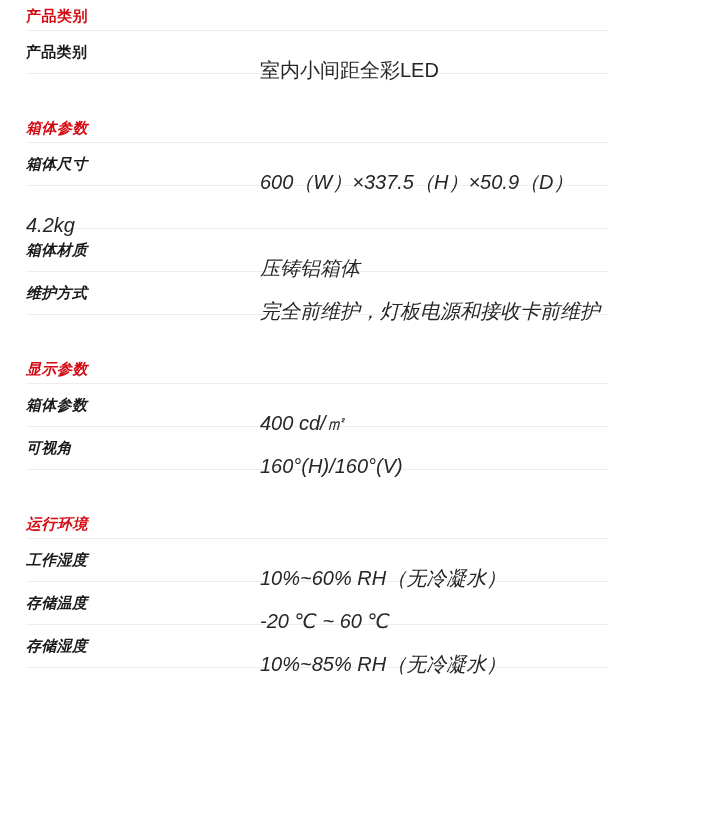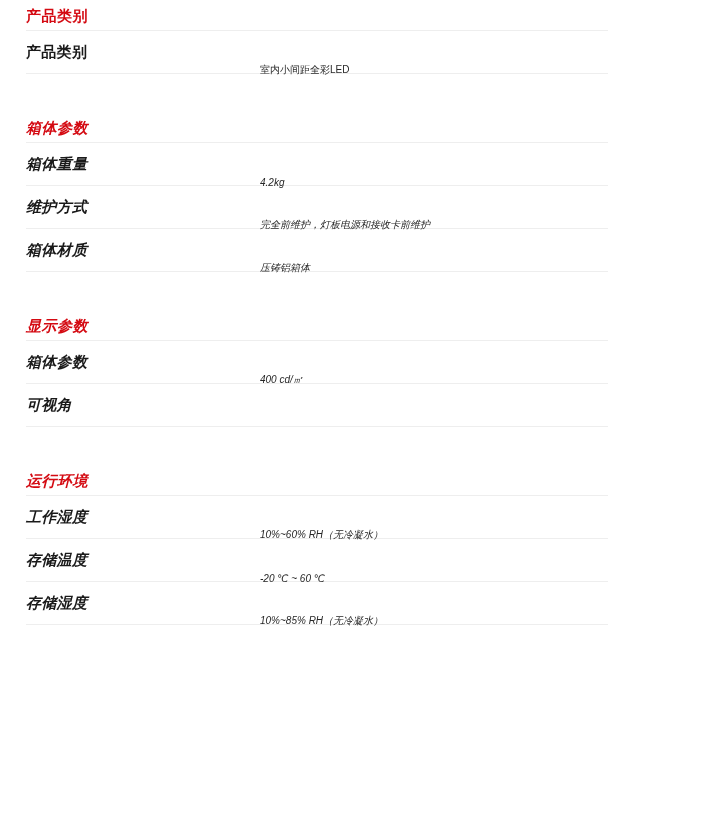--- a/index.html
+++ b/index.html
@@ -42,21 +42,21 @@
   .spec-label {
     flex: 0 0 234px;
     width: 234px;
     font-size: 15px;
     font-weight: 700;
     color: #1a1a1a;
     letter-spacing: 0.3px;
   }
   .spec-value {
     flex: 1 1 auto;
-    font-size: 10px;
+    font-size: 20px;
     font-weight: 400;
     color: #262626;
     margin-top: 36px;
   }
 </style>
 </head>
 <body>
 
 <div class="page">
 
@@ -64,41 +64,45 @@
     <div class="section-title">产品类别</div>
     <div class="spec-row">
       <div class="spec-label">产品类别</div>
       <div class="spec-value">室内小间距全彩LED</div>
     </div>
   </div>
 
   <div class="section">
     <div class="section-title">箱体参数</div>
     <div class="spec-row">
-      <div class="spec-label">箱体重量</div>
+      <div class="spec-label">箱体尺寸</div>
+      <div class="spec-value">600（W）×337.5（H）×50.9（D）</div>
+    </div>
+    <div class="spec-row">
       <div class="spec-value">4.2kg</div>
+    </div>
+    <div class="spec-row">
+      <div class="spec-label">箱体材质</div>
+      <div class="spec-value">压铸铝箱体</div>
     </div>
     <div class="spec-row">
       <div class="spec-label">维护方式</div>
       <div class="spec-value">完全前维护，灯板电源和接收卡前维护</div>
-    </div>
-    <div class="spec-row">
-      <div class="spec-label">箱体材质</div>
-      <div class="spec-value">压铸铝箱体</div>
     </div>
   </div>
 
   <div class="section">
     <div class="section-title">显示参数</div>
     <div class="spec-row">
       <div class="spec-label">箱体参数</div>
       <div class="spec-value">400 cd/㎡</div>
     </div>
     <div class="spec-row">
       <div class="spec-label">可视角</div>
+      <div class="spec-value">160°(H)/160°(V)</div>
     </div>
   </div>
 
   <div class="section">
     <div class="section-title">运行环境</div>
     <div class="spec-row">
       <div class="spec-label">工作湿度</div>
       <div class="spec-value">10%~60% RH（无冷凝水）</div>
     </div>
     <div class="spec-row">

